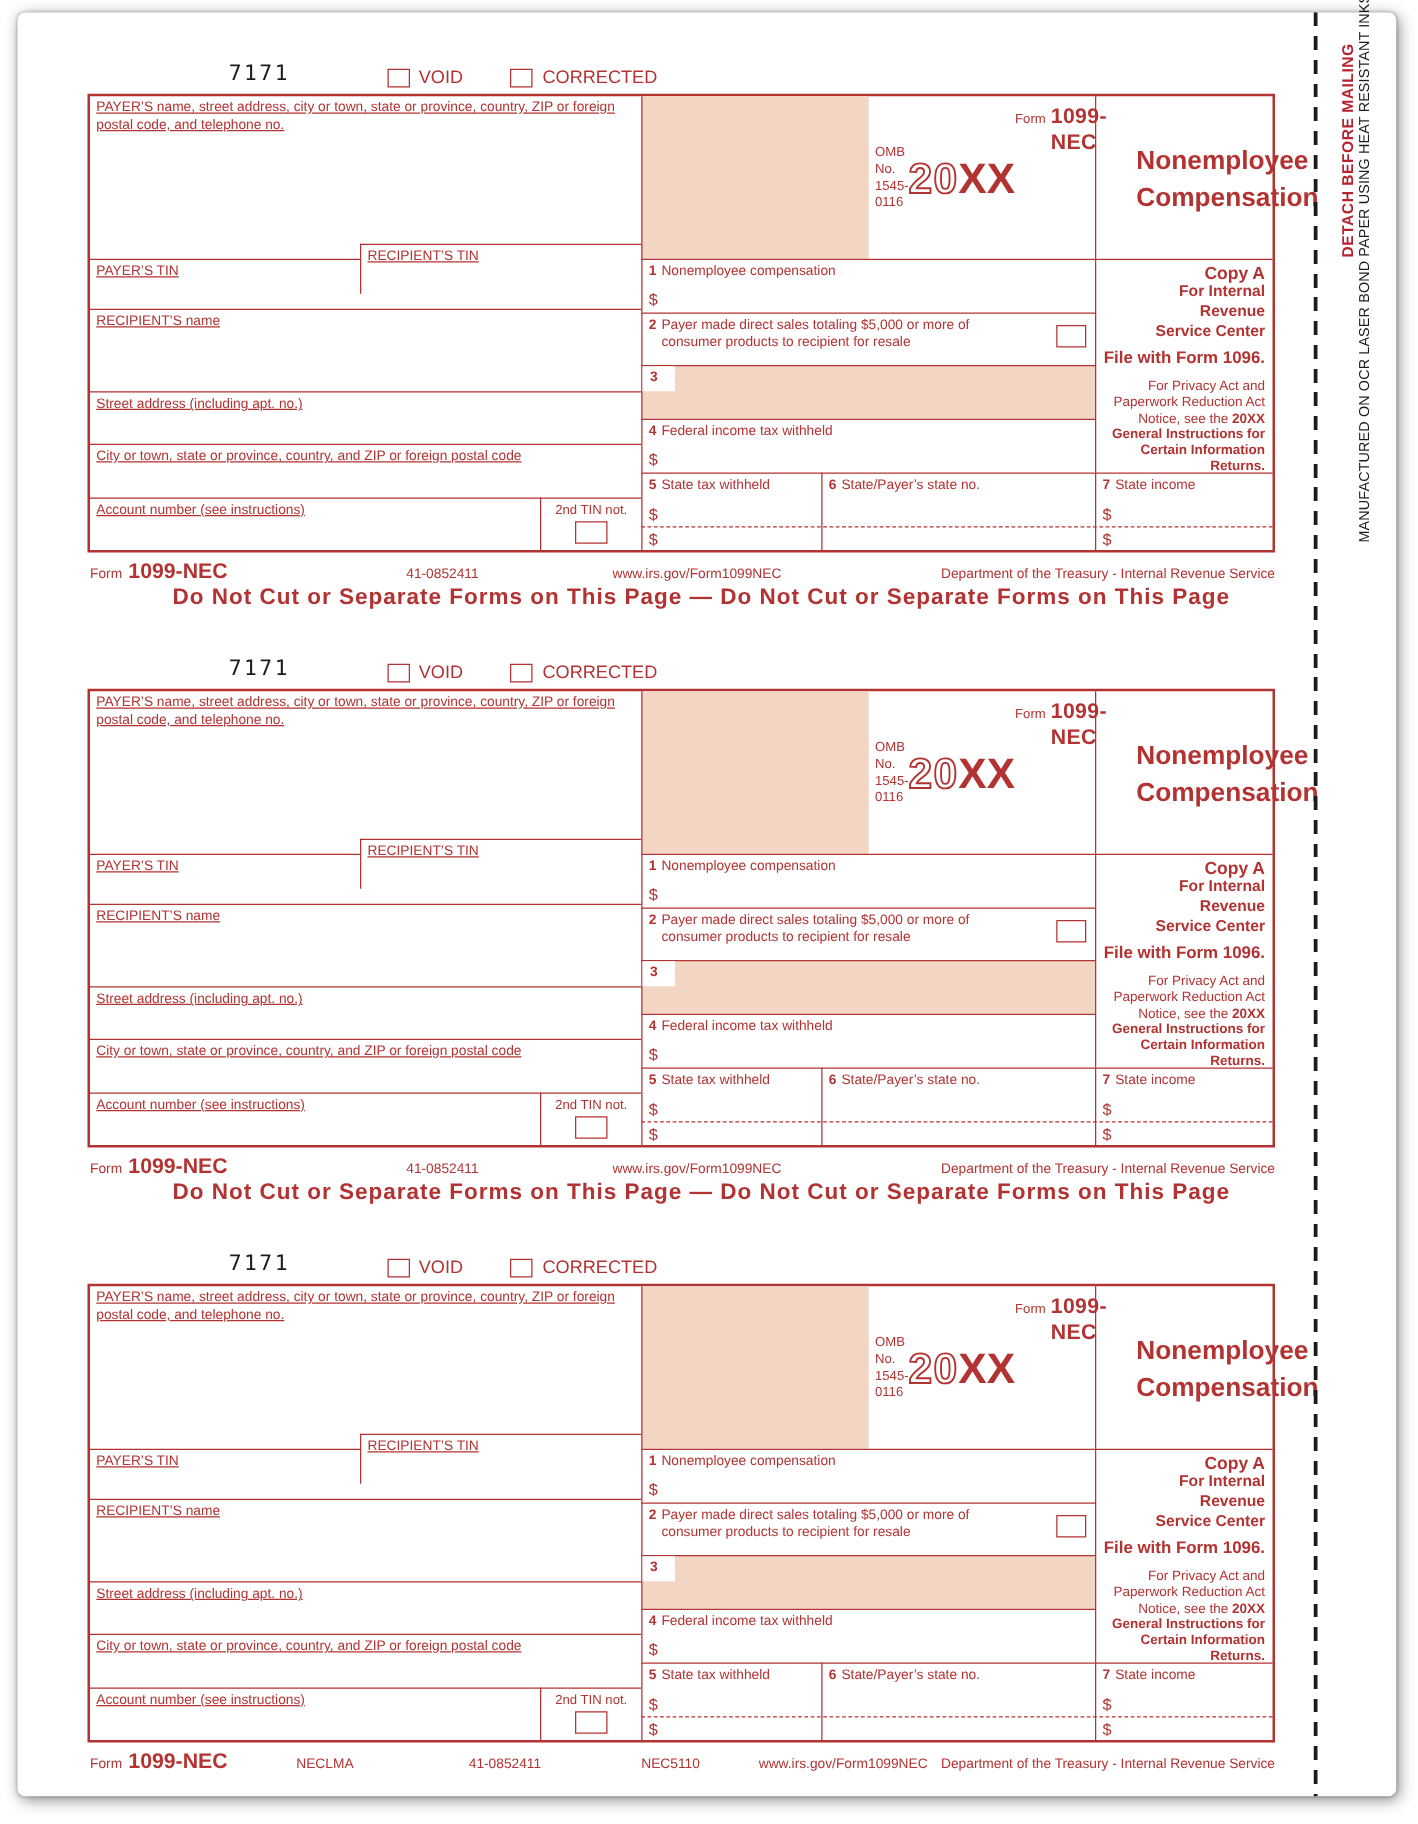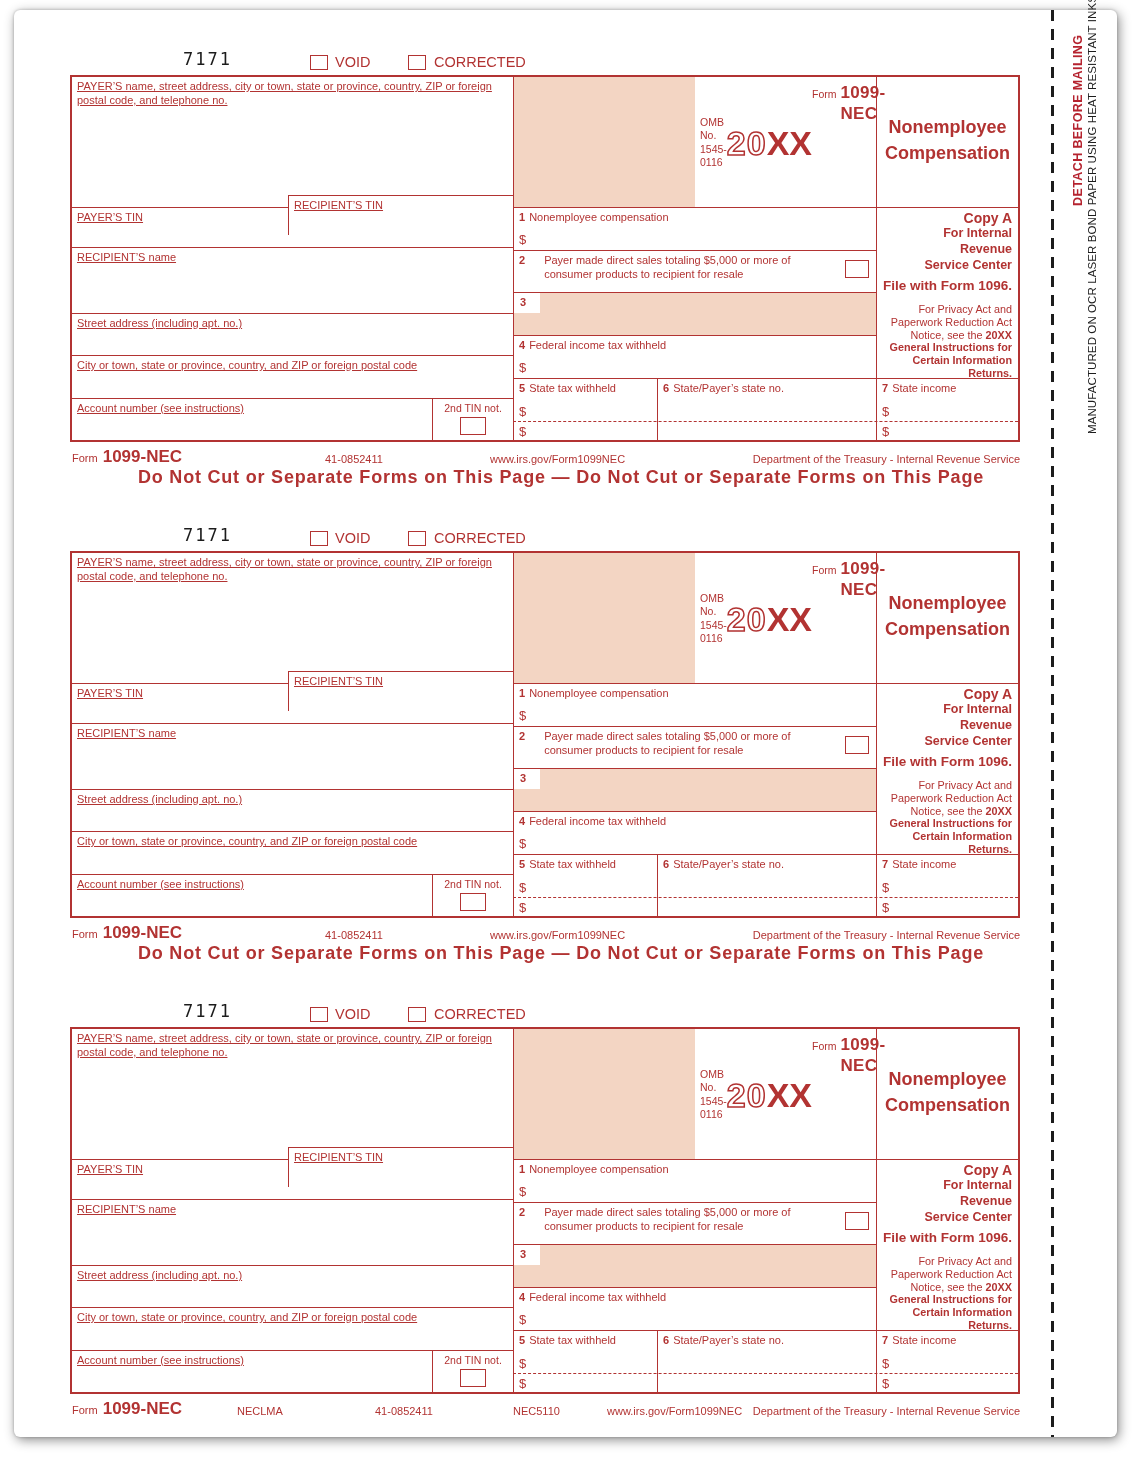--- a/index.html
+++ b/index.html
@@ -34,32 +34,32 @@
   .f-payer{left:0;top:0;width:441px;height:130px;}
   .f-shade-top{left:441px;top:0;width:182px;height:130px;background:var(--shade);border-left:1.5px solid var(--red);}
   .f-omb{left:623px;top:0;width:181px;height:130px;display:flex;flex-direction:row;align-items:center;justify-content:space-between;padding:5px 5px 4px 5px;}
   .omb-no{font-size:10.5px;}
   .year{line-height:1;}
   .year-outline{font-size:34px;font-weight:800;color:#fff;-webkit-text-stroke:1.5px var(--red);letter-spacing:1px;}
   .year-solid{font-size:34px;font-weight:800;color:var(--red);}
   .formid{align-self:stretch;display:flex;align-items:baseline;gap:4px;}
   .formid .fw{font-size:10.5px;}
   .formid .fn{font-size:17px;font-weight:bold;letter-spacing:.3px;}
-  .f-title{left:804px;top:0;width:142px;height:130px;text-align:center;padding-top:37px;font-size:18px;font-weight:bold;line-height:1.45;}
+  .f-title{left:804px;top:0;width:142px;height:130px;text-align:center;padding-top:37px;font-size:21px;font-weight:bold;line-height:1.45;padding-left:32px;}
   .f-ptin{left:0;top:130px;width:216px;height:40px;}
   .f-rtin{left:216px;top:118px;width:225px;height:40px;}
   .f-box1{left:441px;top:130px;width:363px;height:43px;}
   .f-copya{left:804px;top:130px;width:142px;height:171px;text-align:right;padding:3px 6px 0 4px;}
   .copya-t{font-size:14px;font-weight:bold;line-height:1.1;}
   .copya-l{font-size:12.5px;font-weight:bold;line-height:1.25;margin-left:31px;}
   .filewith{font-size:13.5px;font-weight:bold;margin-top:5px;}
   .privacy{font-size:10.8px;line-height:1.18;margin-top:8px;}
   .f-rname{left:0;top:170px;width:441px;height:66px;}
   .f-box2{left:441px;top:173px;width:363px;height:42px;}
-  .f-box2 .numlab span{width:292px;margin-left:15px;}
+  .f-box2 .numlab span{width:292px;}
   .box2-chk{position:absolute;right:7px;top:9px;width:24px;height:18px;border:1.6px solid var(--red);background:#fff;}
   .f-box3{left:441px;top:215px;width:363px;height:43px;background:var(--shade);}
   .chip3{position:absolute;left:0;top:0;width:26px;height:20px;background:#fff;font-size:11px;font-weight:bold;padding:3px 0 0 6px;}
   .f-street{left:0;top:236px;width:441px;height:42px;}
   .f-box4{left:441px;top:258px;width:363px;height:43px;}
   .f-city{left:0;top:278px;width:441px;height:43px;}
   .f-box5{left:441px;top:301px;width:144px;height:62px;}
   .f-box6{left:585px;top:301px;width:219px;height:62px;}
   .f-box7{left:804px;top:301px;width:142px;height:62px;}
   .d-up{position:absolute;left:5px;top:25px;font-size:13px;}

